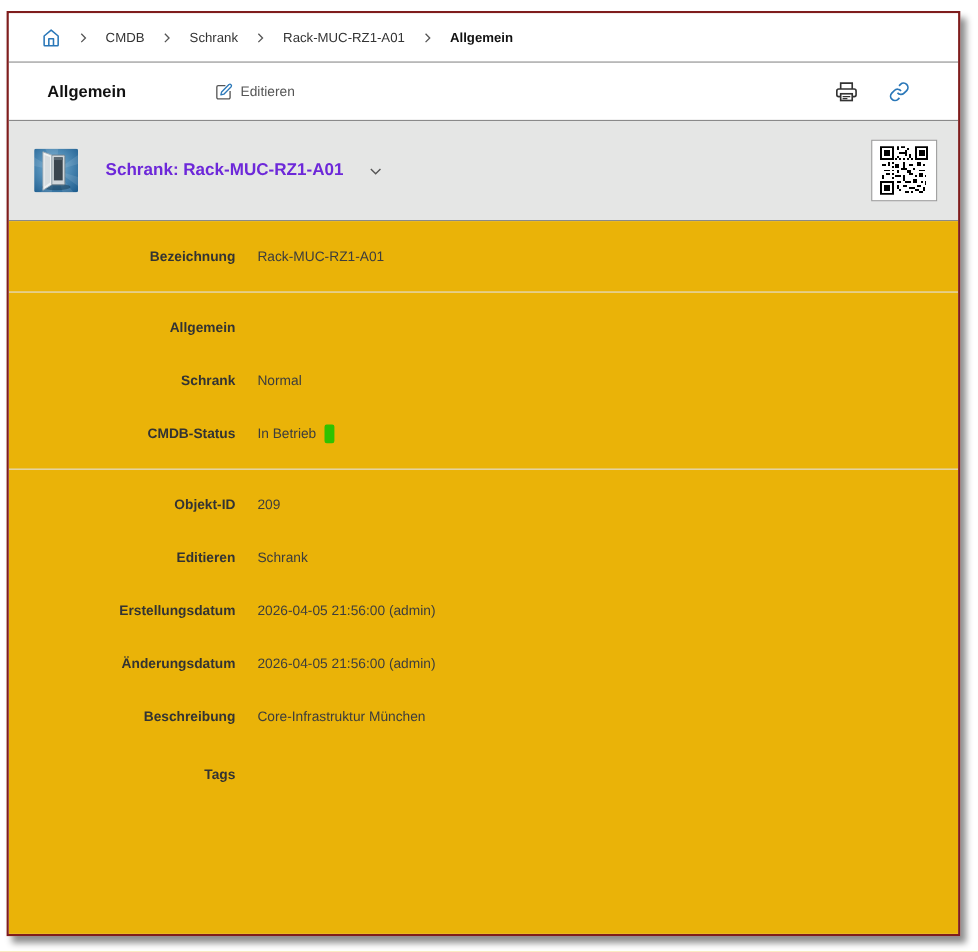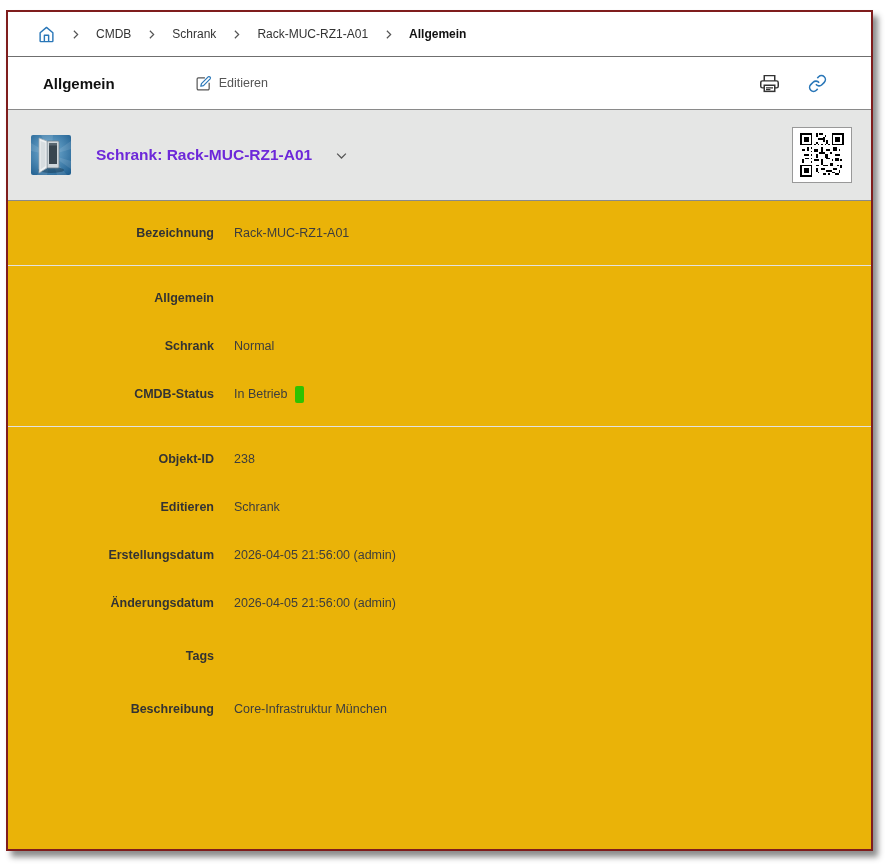--- a/index.html
+++ b/index.html
@@ -315,38 +315,38 @@
         <div class="field-value">
           <span>In Betrieb</span>
           <span class="status-badge"></span>
         </div>
       </div>
     </div>
 
     <div class="section">
       <div class="field-row">
         <div class="field-label">Objekt-ID</div>
-        <div class="field-value">238</div>
+        <div class="field-value">209</div>
       </div>
       <div class="field-row">
         <div class="field-label">Editieren</div>
         <div class="field-value">Schrank</div>
       </div>
       <div class="field-row">
         <div class="field-label">Erstellungsdatum</div>
         <div class="field-value">2026-04-05 21:56:00 (admin)</div>
       </div>
       <div class="field-row">
         <div class="field-label">Änderungsdatum</div>
         <div class="field-value">2026-04-05 21:56:00 (admin)</div>
+      </div>
+      <div class="field-row">
+        <div class="field-label">Beschreibung</div>
+        <div class="field-value">Core-Infrastruktur München</div>
       </div>
       <div class="field-row tall">
         <div class="field-label">Tags</div>
         <div class="field-value"></div>
       </div>
-      <div class="field-row">
-        <div class="field-label">Beschreibung</div>
-        <div class="field-value">Core-Infrastruktur München</div>
-      </div>
     </div>
 
   </div>
 </div>
 
 </body></html>

